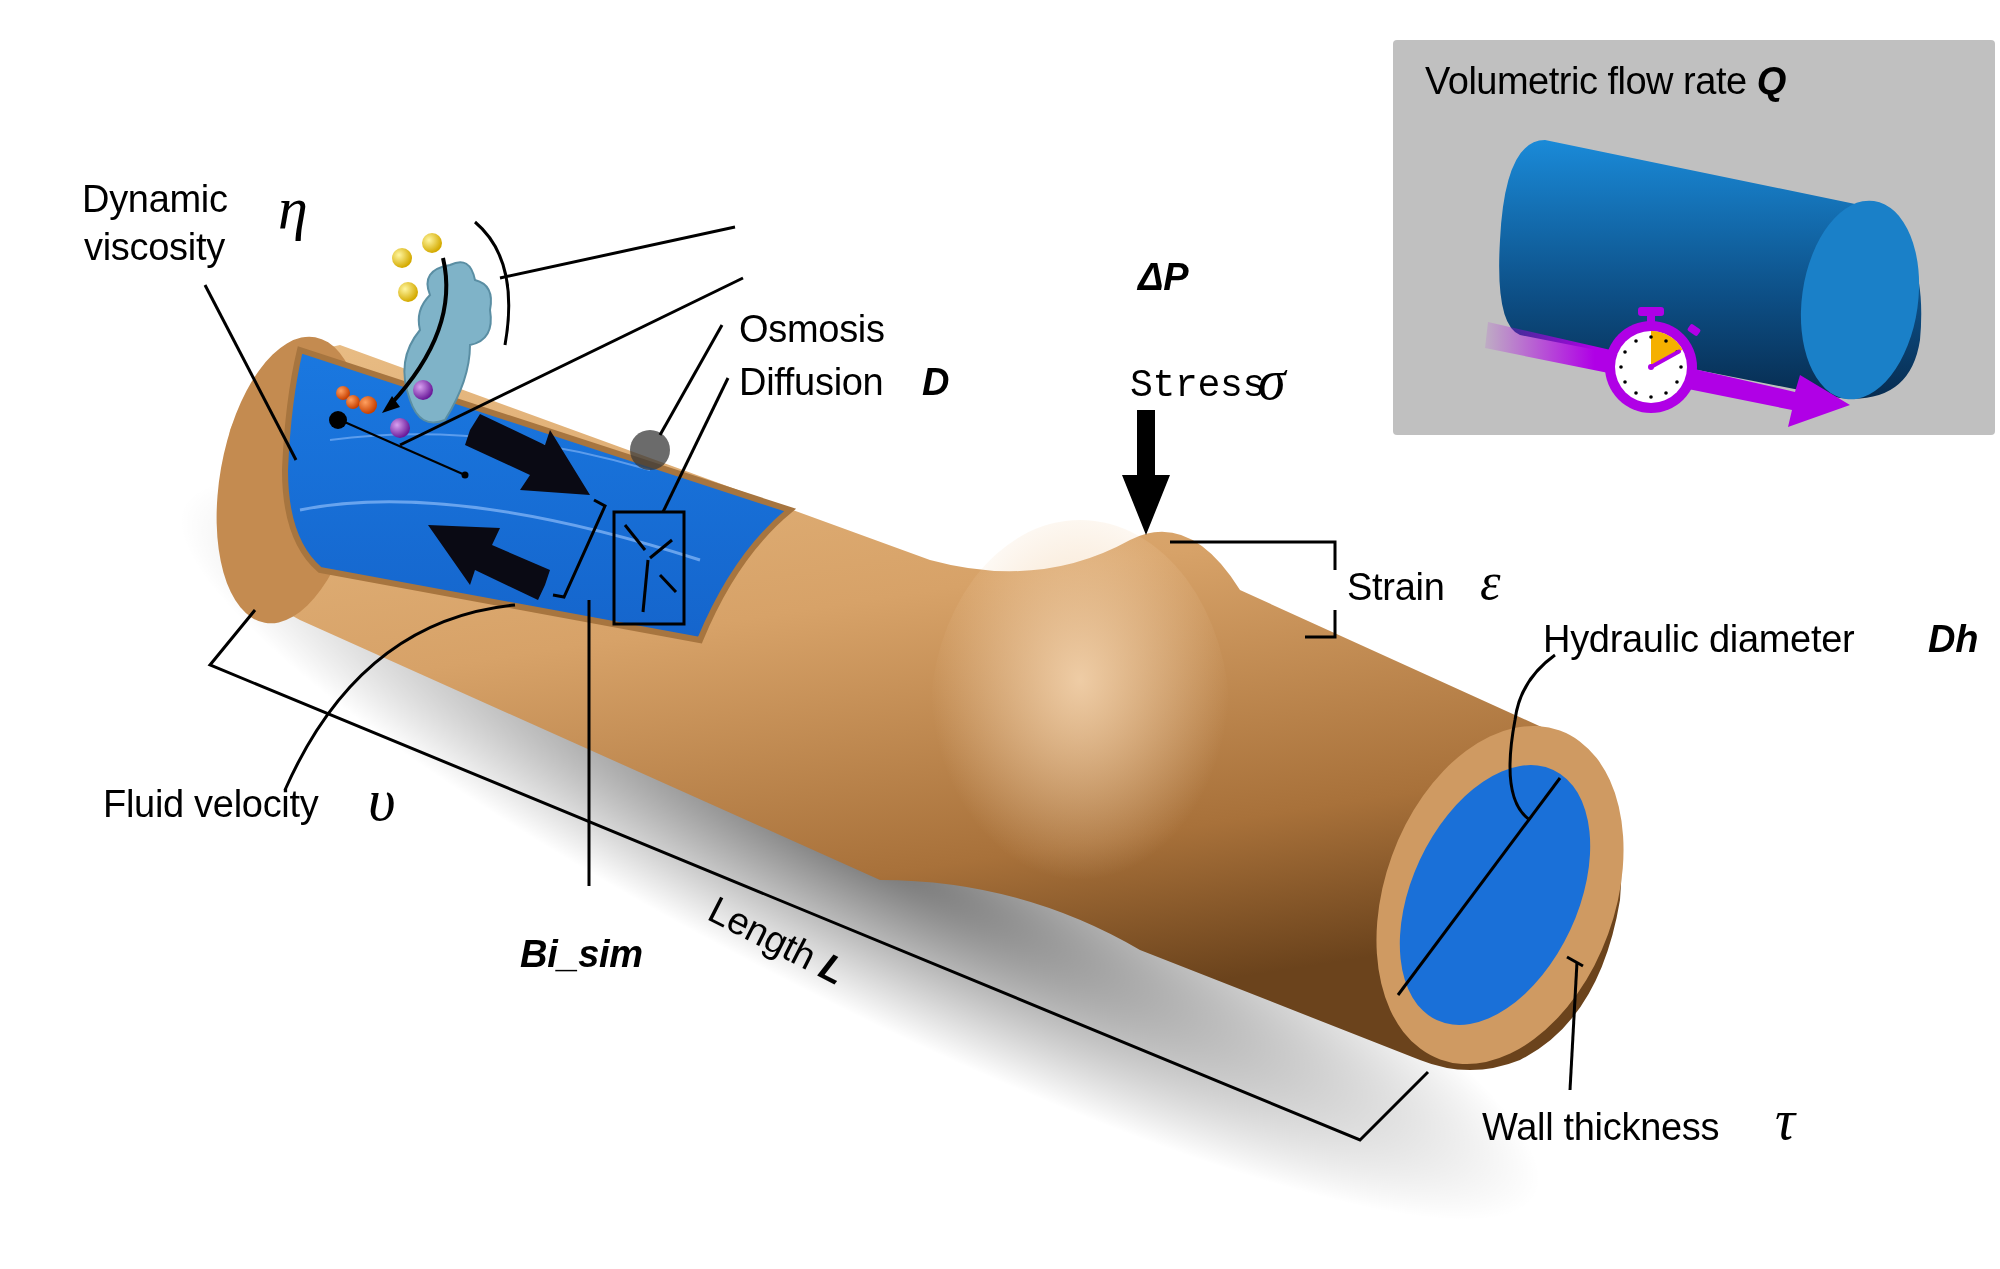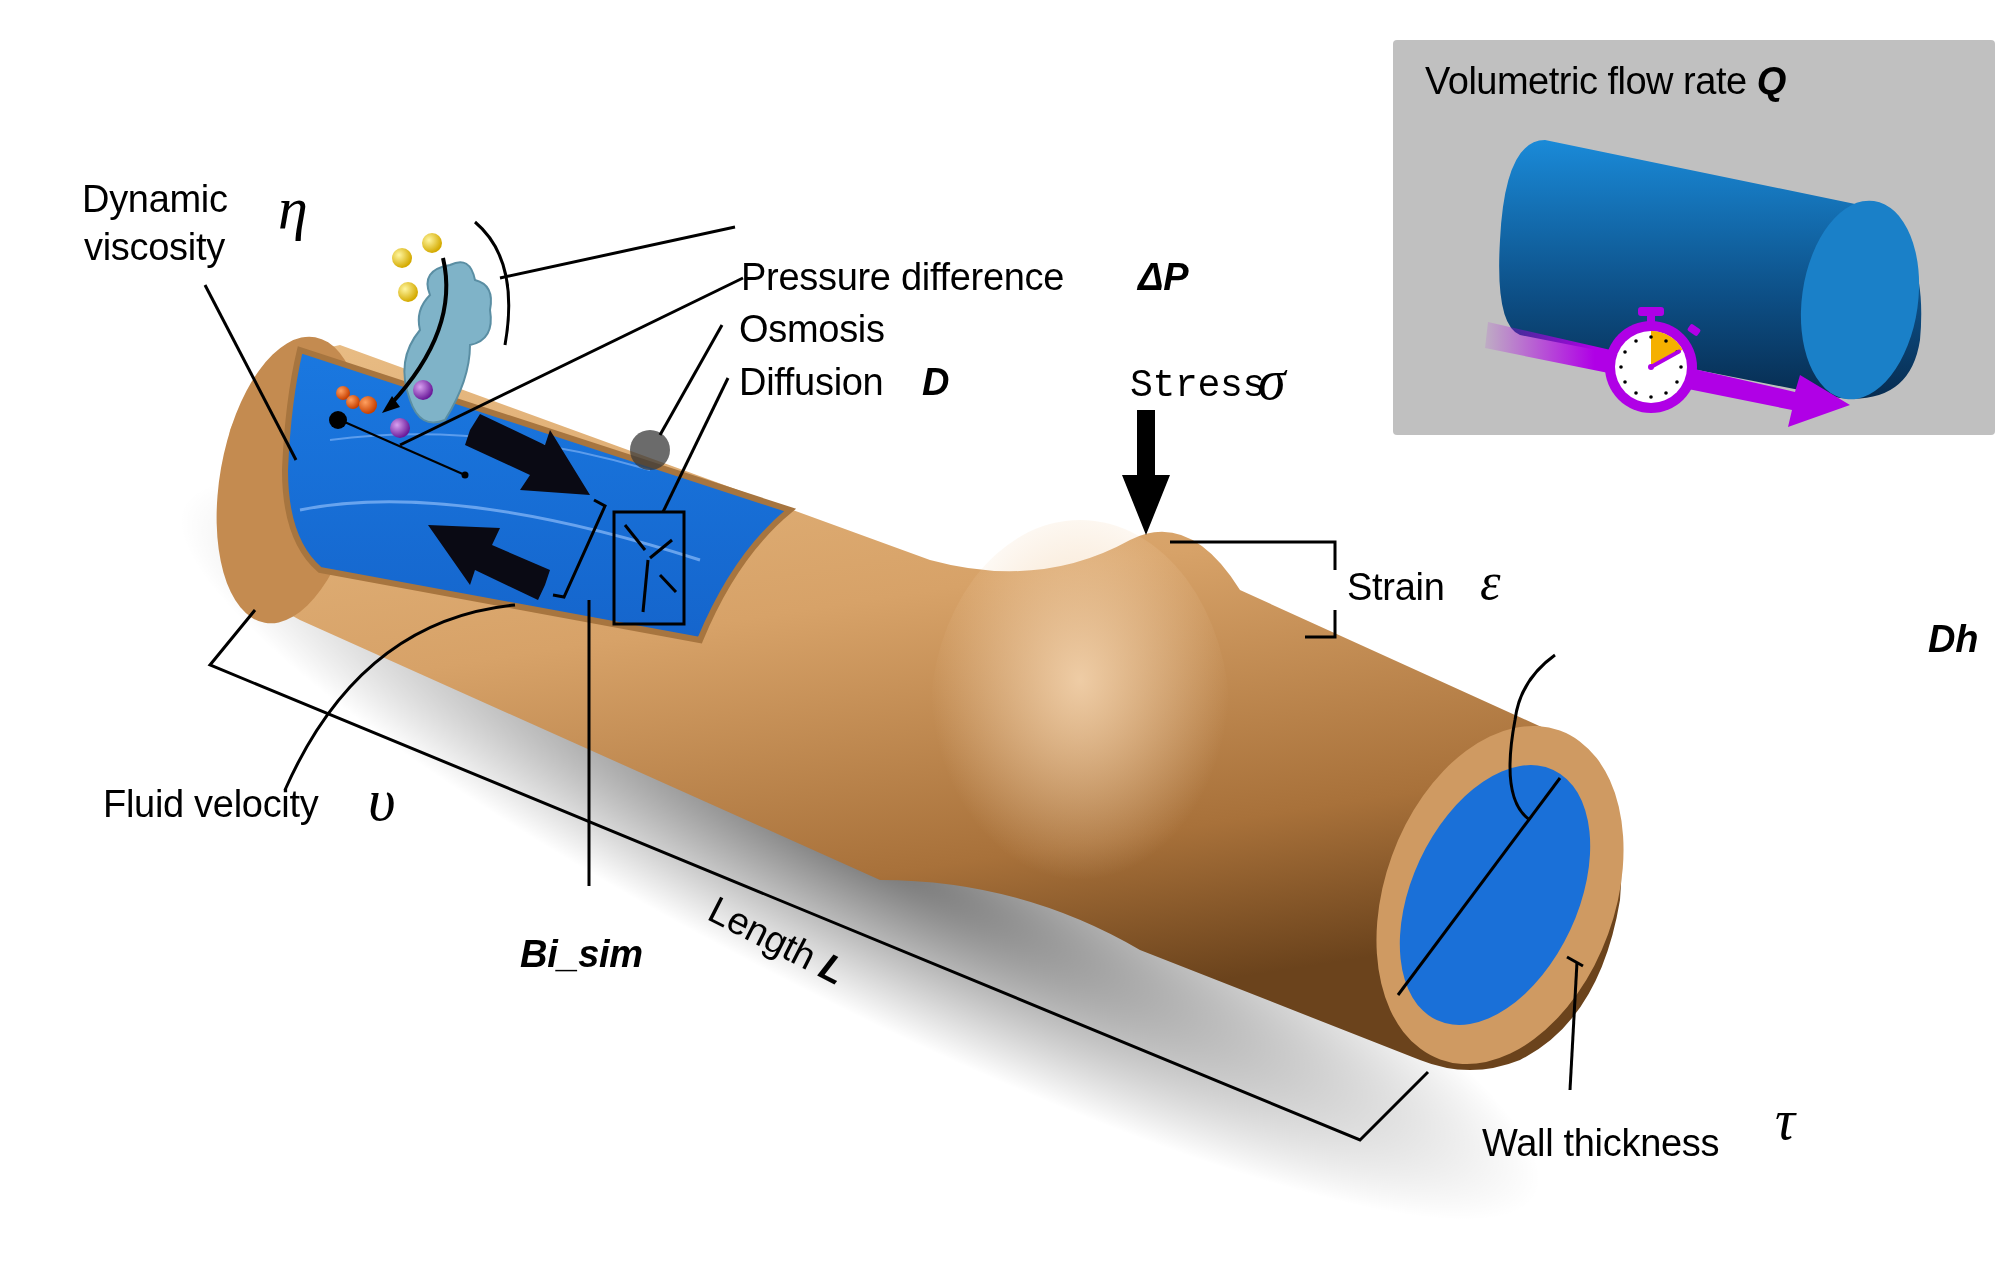--- a/index.html
+++ b/index.html
@@ -158,40 +158,40 @@
     </g>
   </g>
 </svg>
 
 
 <div class="lbl" style="left:82px;top:180px;text-align:right;">Dynamic</div>
 <div class="lbl" style="left:84px;top:228px;">viscosity</div>
 <div class="lbl sym sym-it" style="left:278px;top:178px;font-size:60px;">η</div>
 
 
-<div class="lbl" style="left:741px;top:258px;">Pressure difference</div>
 <div class="lbl bi" style="left:1138px;top:258px;">ΔP</div>
 
 <div class="lbl" style="left:739px;top:310px;">Osmosis</div>
 
 <div class="lbl" style="left:739px;top:363px;">Diffusion</div>
 <div class="lbl bi" style="left:922px;top:363px;">D</div>
 
 <div class="lbl" style="left:1130px;top:367px;font-family:Liberation Mono, monospace;">Stress</div>
 <div class="lbl sym sym-it" style="left:1258px;top:352px;font-size:56px;">σ</div>
 
 <div class="lbl" style="left:1347px;top:568px;">Strain</div>
 <div class="lbl sym sym-it" style="left:1480px;top:556px;font-size:52px;">ε</div>
 
+<div class="lbl" style="left:1543px;top:620px;">Hydraulic diameter</div>
 <div class="lbl bi" style="left:1928px;top:620px;text-align:center;">Dh</div>
 
 <div class="lbl" style="left:103px;top:785px;">Fluid velocity</div>
 <div class="lbl sym sym-it" style="left:368px;top:770px;font-size:60px;">υ</div>
 
 <div class="lbl bi" style="left:520px;top:935px;">Bi_sim</div>
 
 <div class="lbl" id="length-lbl" style="left:720px;top:890px;"><span>Length</span> <span class="bi">L</span></div>
 
-<div class="lbl" style="left:1482px;top:1108px;margin-top:16px;">Wall thickness</div>
+<div class="lbl" style="left:1482px;top:1108px;">Wall thickness</div>
 <div class="lbl sym sym-it" style="left:1775px;top:1092px;font-size:56px;">τ</div>
 
 <div class="lbl" id="inset-title"><span>Volumetric flow rate</span> <span class="bi">Q</span></div>
 </div>
 
 </body></html>

